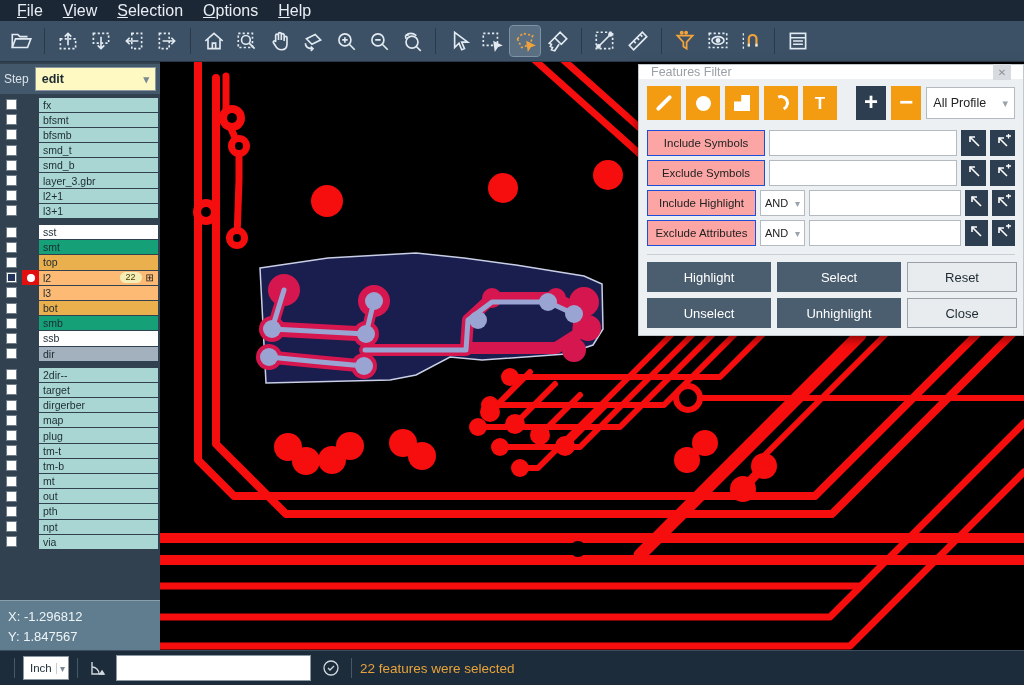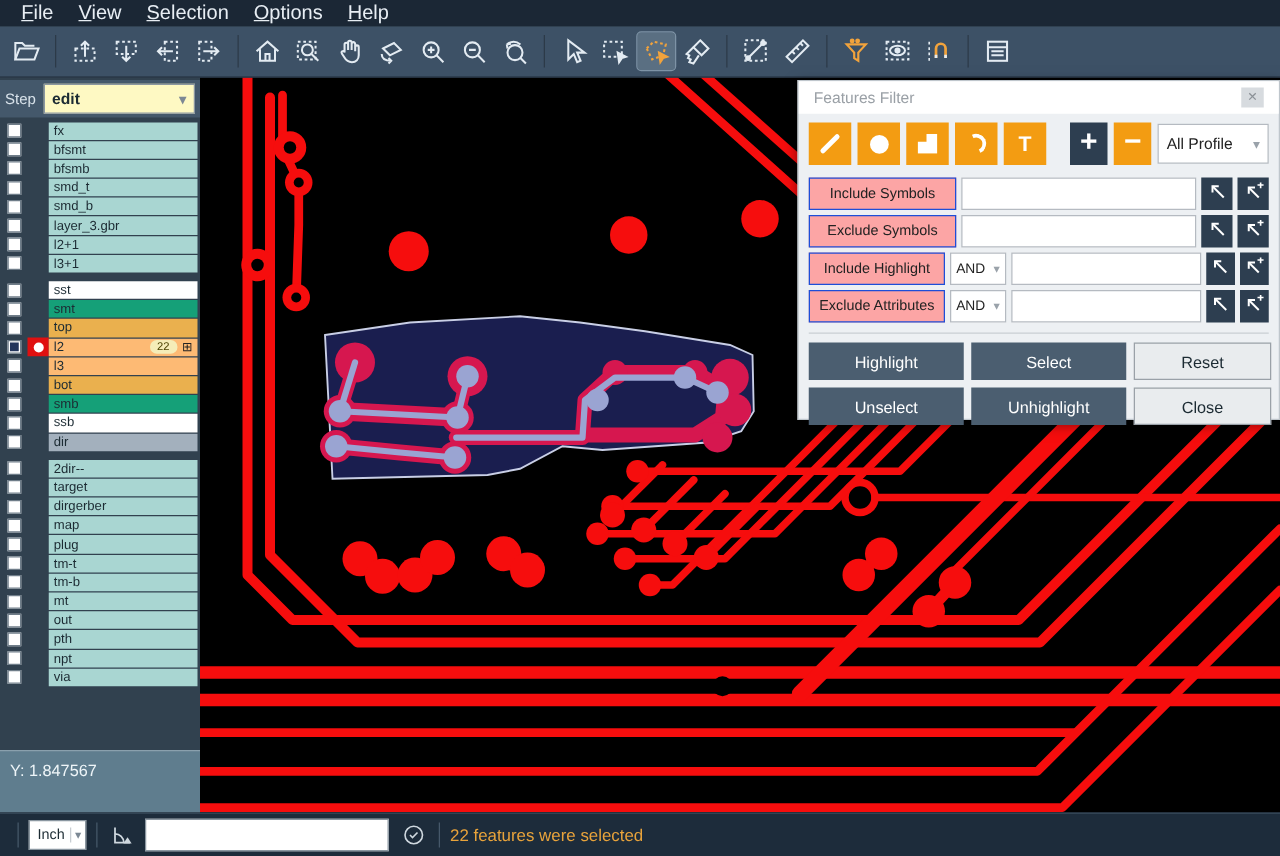--- a/index.html
+++ b/index.html
@@ -40,21 +40,21 @@
   .badge { margin-left:auto; background:#f5edb8; color:#4a4200; font-size:9px; padding:0 6px; border-radius:7px; line-height:11px; }
   .grid-ic { font-size:10px; color:#222; margin-left:4px; }
   .coords { position:absolute; left:0; top:538px; width:160px; height:50px; background:#5f7d8e; border-top:1px solid #8aa0ad; padding:6px 8px; }
   .coords div { color:#eef5f8; font-size:13px; line-height:20px; }
 
   
   .canvas-wrap { position:absolute; left:160px; top:62px; width:864px; height:588px; background:#000; z-index:1; }
 
   
   .dialog { position:absolute; left:638px; top:64px; width:386px; height:272px; background:#edf0f3; border:1px solid #bfc6cc; box-shadow:0 3px 10px rgba(0,0,0,.5); z-index:40; }
-  .dlg-title { height:26px; background:#ffffff; display:flex; align-items:center; padding:4px 12px; font-size:12.5px; color:#9aa0a6; }
+  .dlg-title { height:14px; background:#ffffff; display:flex; align-items:center; padding:4px 12px; font-size:12.5px; color:#9aa0a6; }
   .dlg-close { margin-left:auto; width:18px; height:16px; background:#d7dbdf; color:#8b9197; font-size:10px; display:flex; align-items:center; justify-content:center; }
   .dlg-iconrow { display:flex; align-items:center; padding:7px 8px 6px 8px; gap:5px; }
   .fbtn { width:34px; height:34px; background:#f39c12; display:flex; align-items:center; justify-content:center; }
   .fbtn.navy { background:#2d3e50; }
   .fbtn .sh-line { width:20px; height:4px; background:#fff; transform:rotate(-45deg); border-radius:2px; }
   .fbtn .sh-pad { width:15px; height:15px; border-radius:50%; background:#fff; }
   .fbtn .sh-surf { width:16px; height:16px; background:#fff; clip-path:polygon(0 100%,0 40%,45% 40%,45% 0,100% 0,100% 100%); }
   .fbtn .sh-arc { width:16px; height:16px; border:3.5px solid #fff; border-radius:50%; border-top-color:transparent; border-right-color:transparent; transform:rotate(200deg); }
   .fbtn .sh-text { color:#fff; font-size:17px; font-weight:bold; line-height:1; }
   .fbtn .sh-pm { color:#fff; font-size:24px; font-weight:bold; line-height:1; margin-top:-2px; }
@@ -515,20 +515,21 @@
               <span class="cb"></span>
             </span>
             <span class="lr-ind"></span>
             <span class="lr-name c-teal">
               <span>via</span>
             </span>
           </div>
         </div>
       </div>
     <div class="coords">
+      <div>X: -1.296812</div>
       <div>Y: 1.847567</div>
     </div>
   </div>
 
   <div class="canvas-wrap">
     <svg width="864" height="588" viewBox="0 0 864 588">
       <rect x="0" y="0" width="864" height="588" fill="#000"></rect>
       <g stroke="#f60d0d" fill="none" stroke-linecap="round" stroke-linejoin="round">
 
         <path d="M38,-4 V398 L74,434 H655 L864,225" stroke-width="8"></path>

